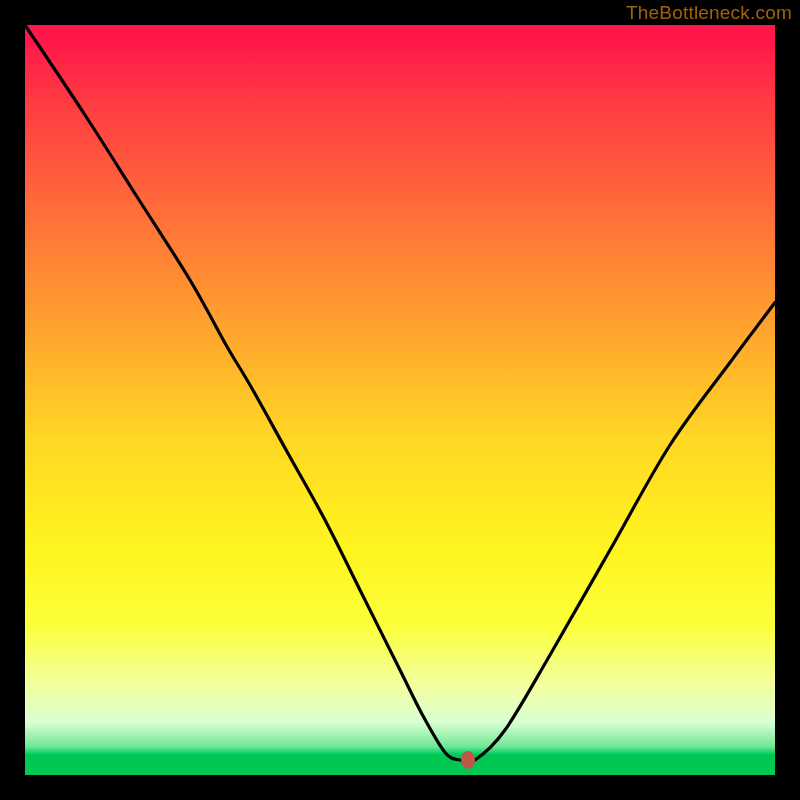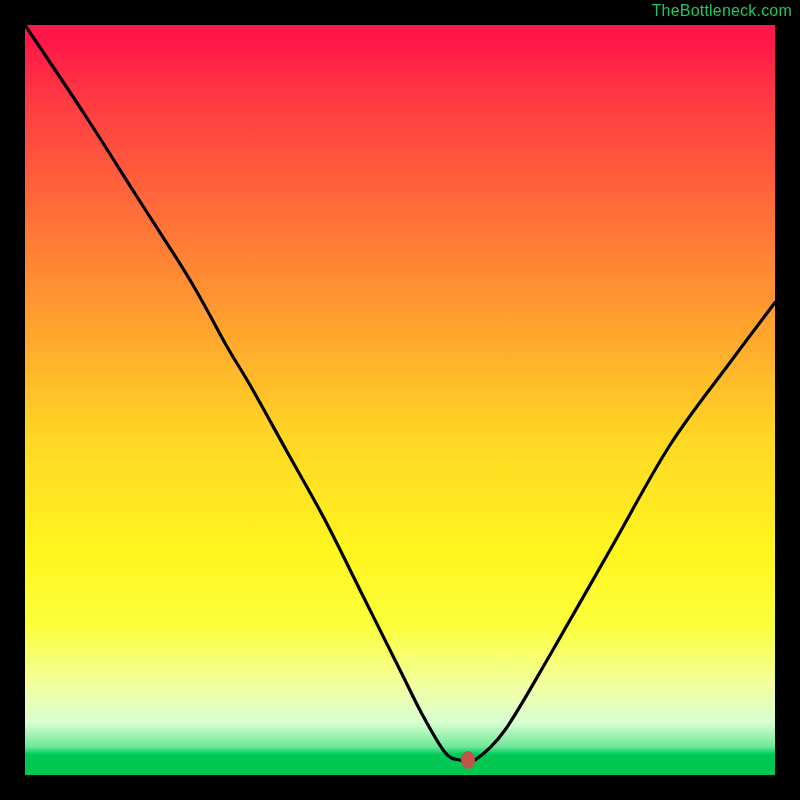--- a/index.html
+++ b/index.html
@@ -56,22 +56,22 @@
     border-radius: 7px / 9px;
     background: #c0564a;
     transform: translate(-50%, -50%);
     pointer-events: none;
   }
   .watermark {
     position: absolute;
     top: 2px;
     right: 8px;
     font-family: Arial, Helvetica, sans-serif;
-    font-size: 16px;
-    color: #22c55e;
+    font-size: 19px;
+    color: #a16207;
     letter-spacing: 0.2px;
     user-select: none;
   }
 </style>
 </head>
 <body>
 
 <div class="frame">
 
   <div class="plot-area">

